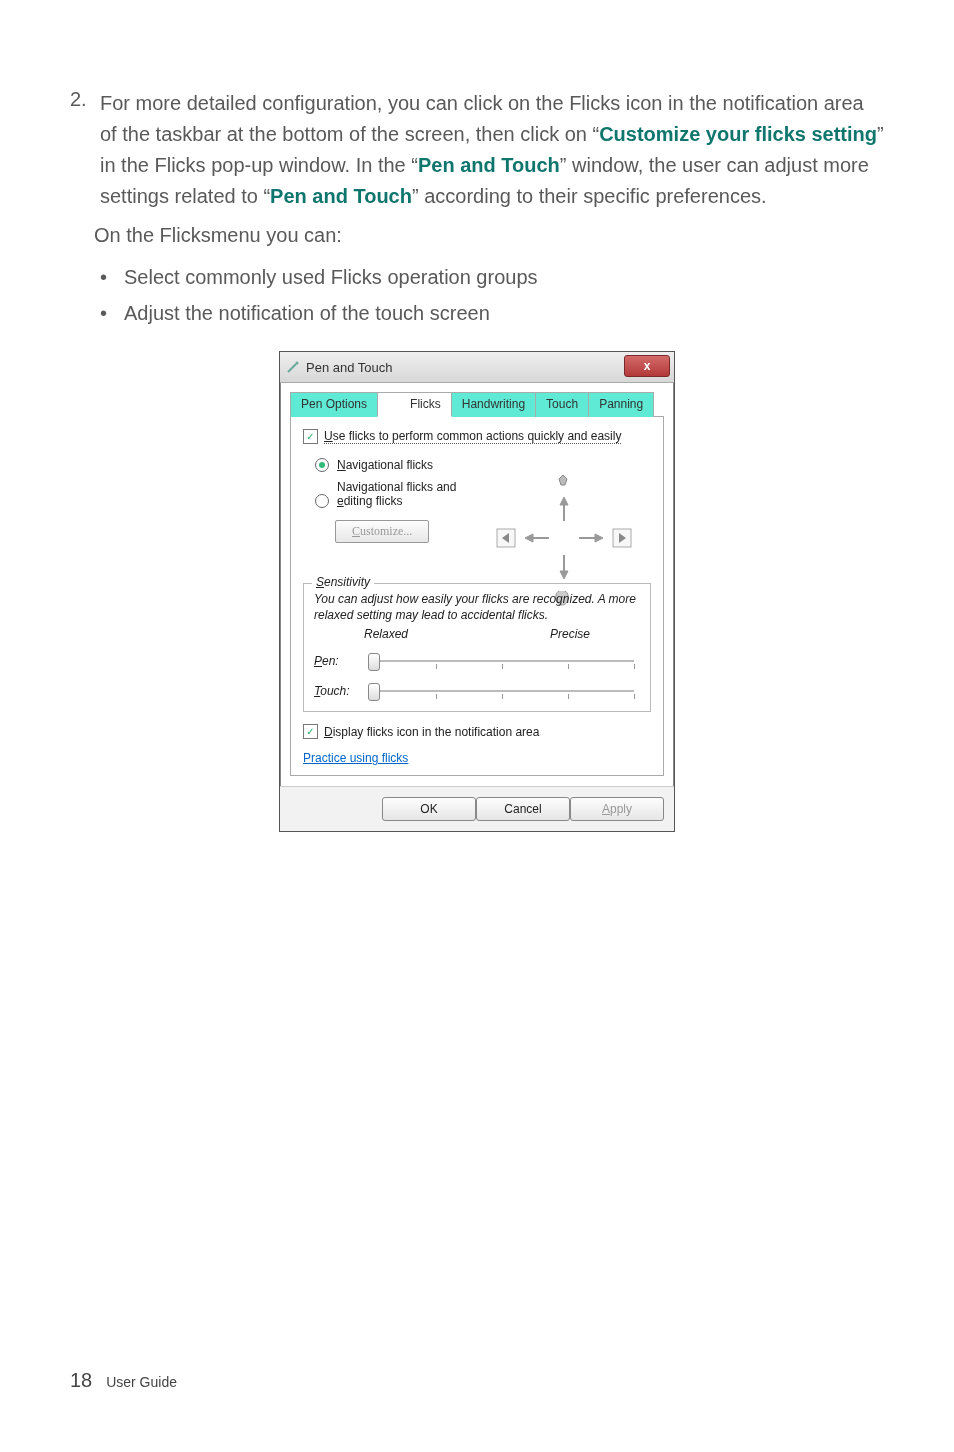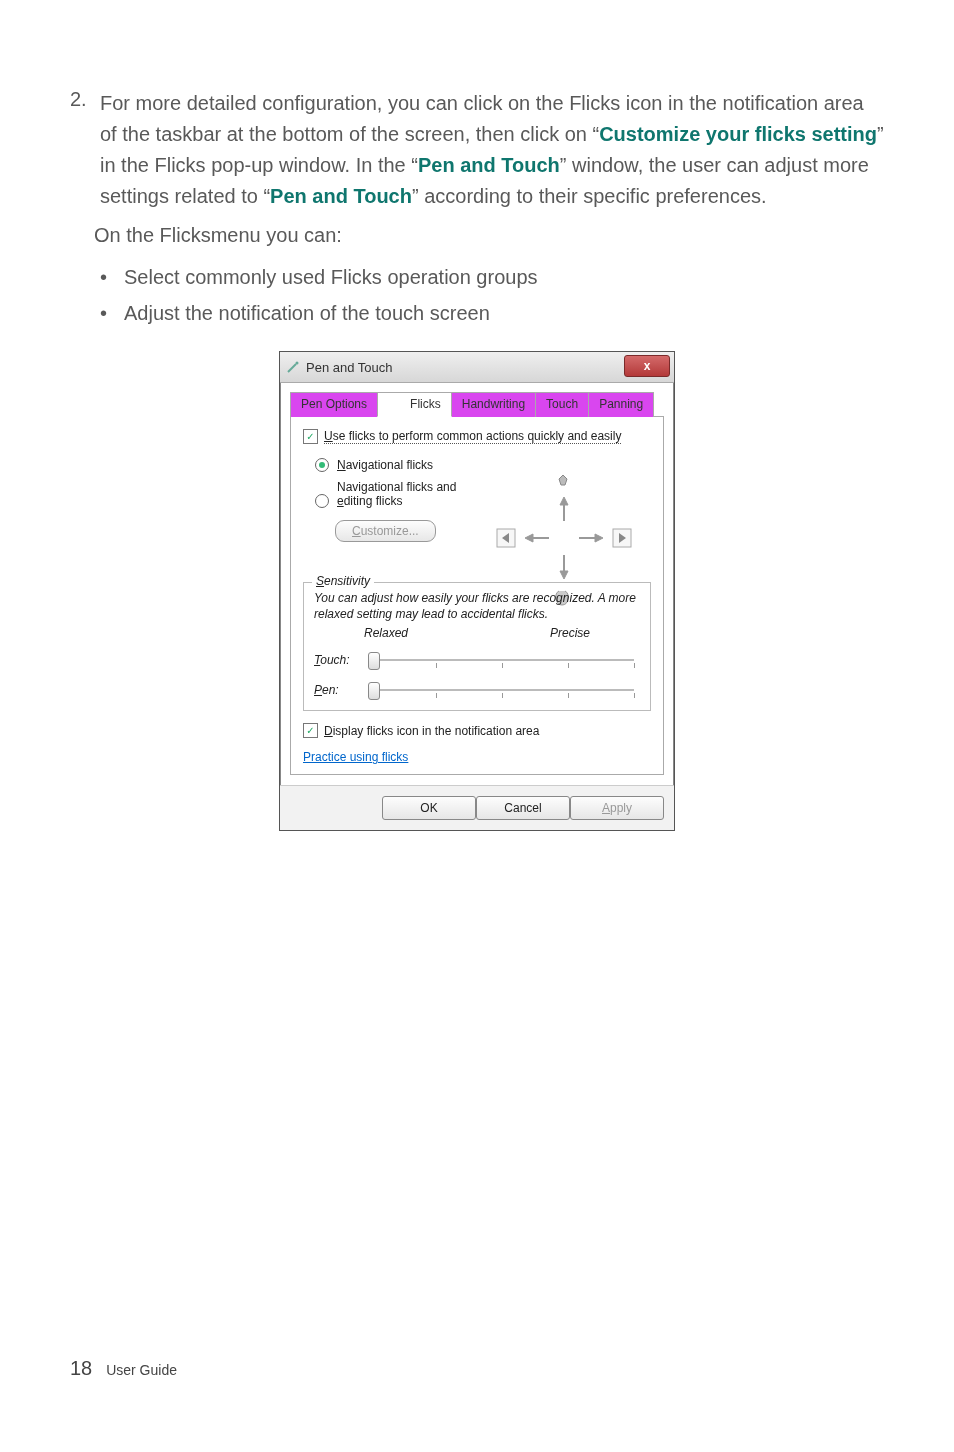--- a/index.html
+++ b/index.html
@@ -49,21 +49,21 @@
     line-height: 1.6;
     color: #595959;
     margin-bottom: 4px;
   }
   .bullet-dot {
     width: 24px;
     flex-shrink: 0;
   }
   .footer {
     position: absolute;
-    bottom: 72px;
+    bottom: 60px;
     left: 70px;
     font-size: 14px;
     color: #444;
   }
   .footer .pgnum {
     font-size: 20px;
     font-weight: normal;
     color: #444;
     margin-right: 10px;
   }
@@ -116,21 +116,21 @@
     padding: 8px 10px 10px 10px;
   }
   .tabs {
     display:flex;
     border-bottom:1px solid #aaa;
   }
   .tab {
     padding:4px 10px 5px 10px;
     border:1px solid #aaa;
     border-bottom:none;
-    background:#d946ef;
+    background:#5eead4;
     margin-right:-1px;
     position:relative;
     top:1px;
     font-size:12px;
     color:#333;
   }
   .tab.active {
     background:#fff;
     border-bottom:1px solid #fff;
     z-index:2;
@@ -158,23 +158,23 @@
   .radio {
     width:12px;height:12px;border:1px solid #666;border-radius:50%;margin-top:2px;
     display:flex;align-items:center;justify-content:center;flex-shrink:0;
   }
   .radio.sel::after{content:"";width:6px;height:6px;background:#3b7;border-radius:50%;}
   .btn-small {
     display:inline-block;
     border:1px solid #999;
     background:linear-gradient(#fdfdfd,#e7e7e7);
     padding:3px 16px;
-    border-radius:9px;
+    border-radius:2px;
     font-size:12px;
-    margin-left:32px;margin-top:4px;
+    margin-left:32px;margin-top:4px;font-family:Liberation Serif, serif;
   }
   .btn-small.disabled{color:#999;}
   .flick-diagram {
     position:absolute;
     right:24px; top:56px;
     width:150px;height:140px;
   }
   .tab-body{position:relative;}
   .arrow {stroke:#999;fill:#999;}
   .hand{fill:#bbb;stroke:#888;}
@@ -295,43 +295,43 @@
           </div>
 
           <div class="fieldset">
             <div class="fieldset-legend"><span class="u">S</span><span>ensitivity</span></div>
             <div style="font-size:12px;line-height:1.3;">You can adjust how easily your flicks are recognized. A more relaxed setting may lead to accidental flicks.</div>
             <div class="slider-heads">
               <span>Relaxed</span>
               <span>Precise</span>
             </div>
             <div class="slider-row">
+              <div class="slider-label"><span class="u">P</span><span>en:</span></div>
+              <div class="slider-track">
+                <div class="slider-line"></div>
+                <div class="slider-tick" style="left:0%"></div>
+                  <div class="slider-tick" style="left:25%"></div>
+                  <div class="slider-tick" style="left:50%"></div>
+                  <div class="slider-tick" style="left:75%"></div>
+                  <div class="slider-tick" style="left:100%"></div>
+                <div class="slider-thumb"></div>
+              </div>
+            </div>
+            <div class="slider-row">
               <div class="slider-label"><span class="u">T</span><span>ouch:</span></div>
               <div class="slider-track">
                 <div class="slider-line"></div>
                 <div class="slider-tick" style="left:0%"></div>
                   <div class="slider-tick" style="left:25%"></div>
                   <div class="slider-tick" style="left:50%"></div>
                   <div class="slider-tick" style="left:75%"></div>
                   <div class="slider-tick" style="left:100%"></div>
                 <div class="slider-thumb"></div>
               </div>
             </div>
-            <div class="slider-row">
-              <div class="slider-label"><span class="u">P</span><span>en:</span></div>
-              <div class="slider-track">
-                <div class="slider-line"></div>
-                <div class="slider-tick" style="left:0%"></div>
-                  <div class="slider-tick" style="left:25%"></div>
-                  <div class="slider-tick" style="left:50%"></div>
-                  <div class="slider-tick" style="left:75%"></div>
-                  <div class="slider-tick" style="left:100%"></div>
-                <div class="slider-thumb"></div>
-              </div>
-            </div>
           </div>
 
           <div class="chk-row" style="margin-top:12px;">
             <div class="chk">✓</div>
             <span><span class="u">D</span><span>isplay flicks icon in the notification area</span></span>
           </div>
           <div class="link">Practice using flicks</div>
         </div>
       </div>
       <div class="btn-row">

